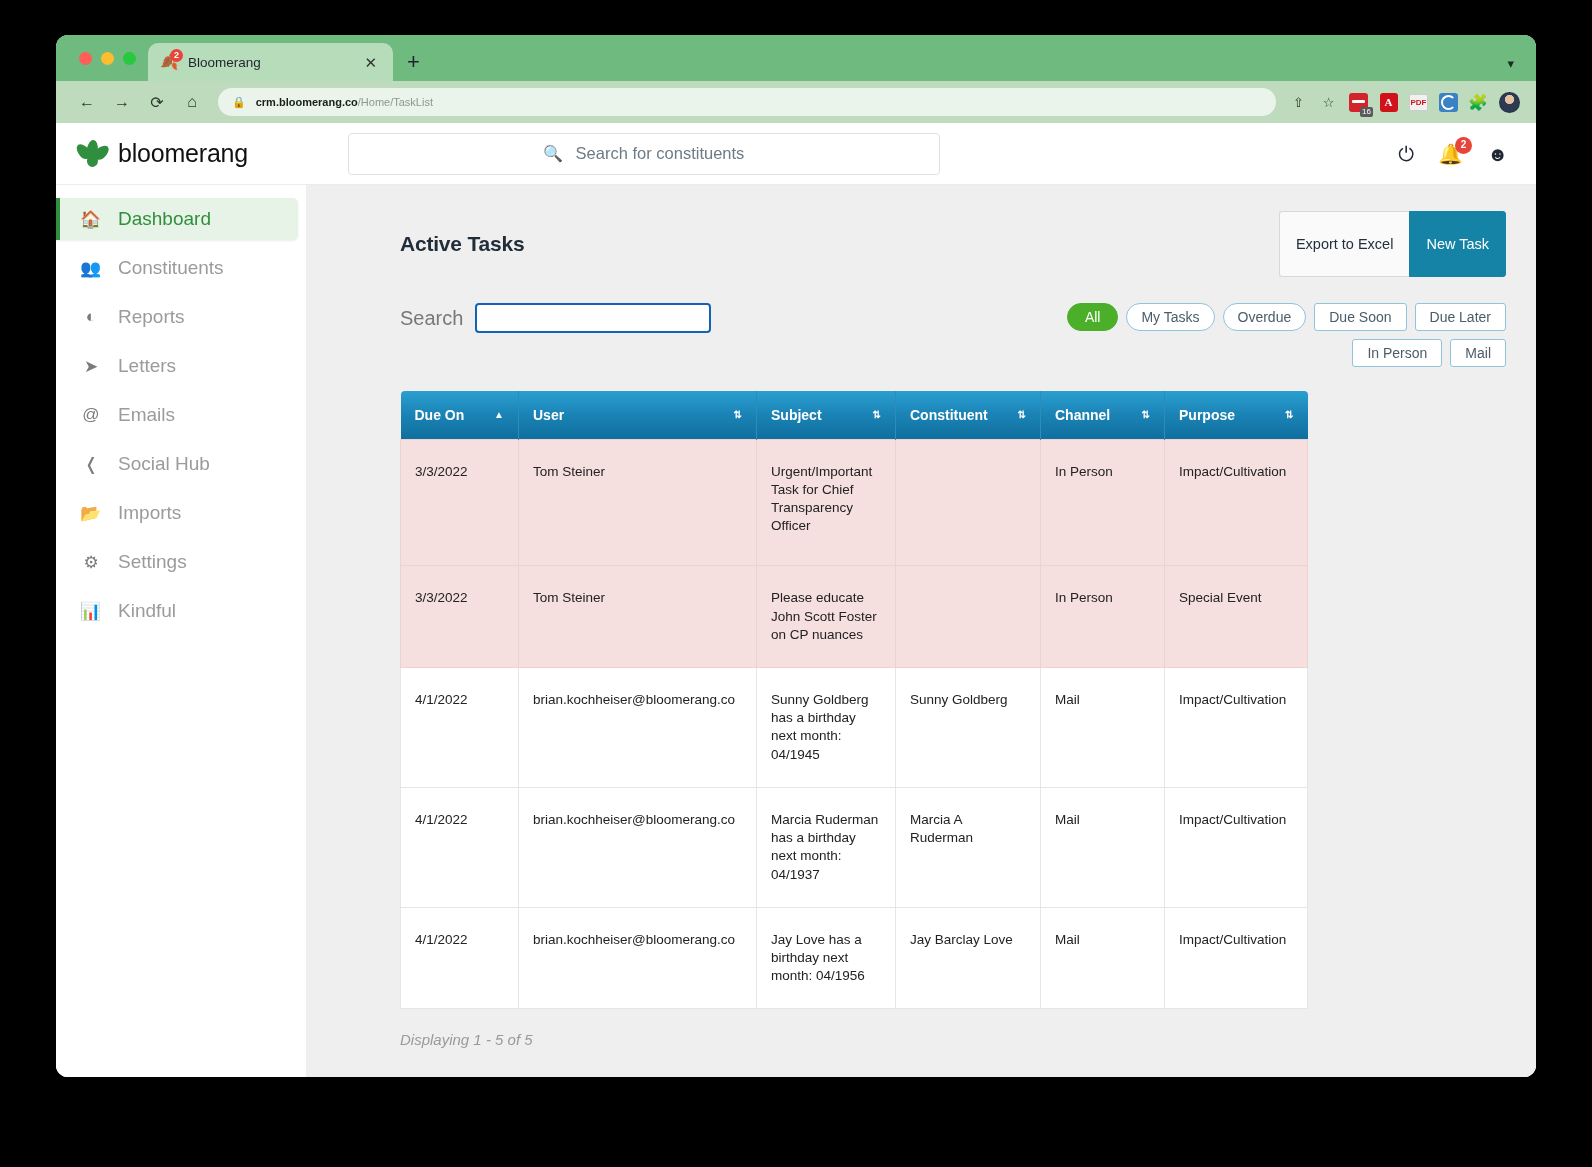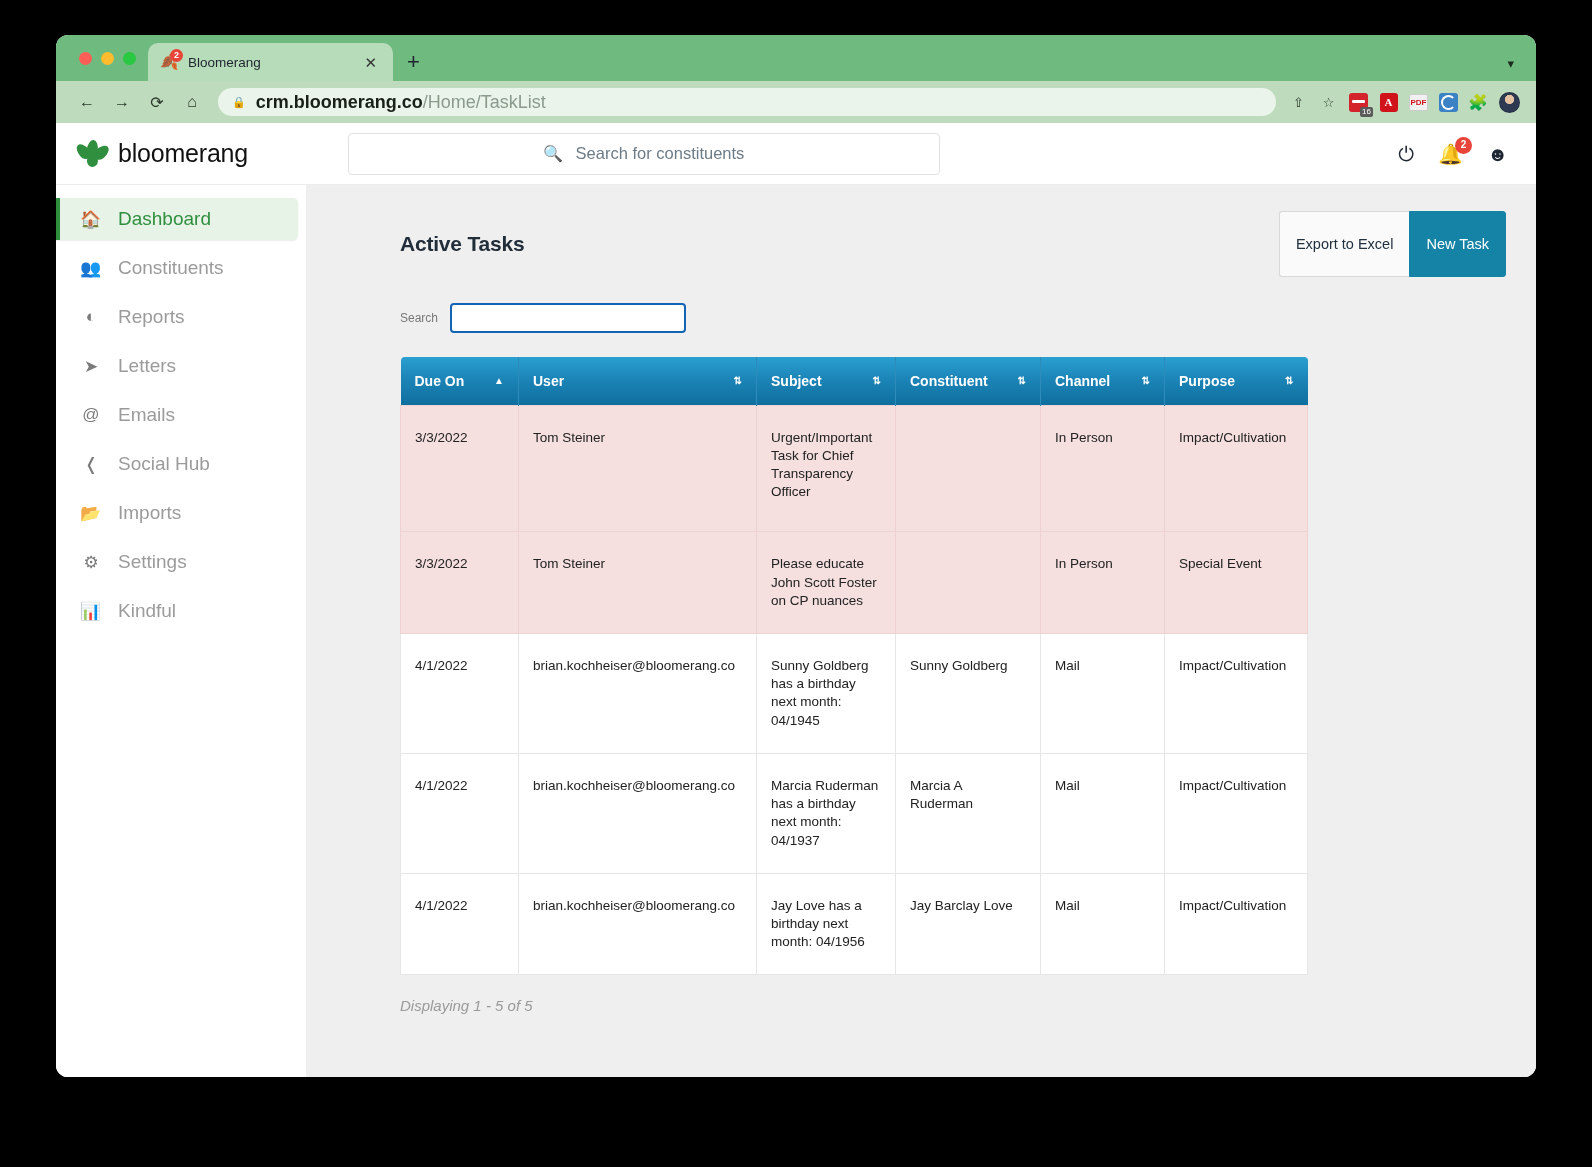--- a/index.html
+++ b/index.html
@@ -86,21 +86,21 @@
     flex: 1 1 auto;
     height: 28px;
     background: #eaf4ea;
     border-radius: 14px;
     display: flex; align-items: center;
     padding: 0 14px;
     margin: 0 8px 0 6px;
     min-width: 0;
   }
   .lock { font-size: 11px; color:#46544a; margin-right: 10px; }
-  .url { font-size: 18px; color:#8b9a8c; white-space: nowrap; overflow: hidden; }
+  .url { font-size: 11px; color:#8b9a8c; white-space: nowrap; overflow: hidden; }
   .url b { color:#182018; font-weight: 700; }
   .tb-icons { display: flex; align-items: center; gap: 11px; }
   .tb-ico { width: 19px; height: 19px; display:flex; align-items:center; justify-content:center;
             font-size: 13px; color:#2c3a2c; position: relative; }
   .ext-red { background:#d3242c; border-radius:3px; width:19px;height:19px; }
   .ext-red::after { content:""; position:absolute; left:3px; top:7px; width:13px; height:3px;
                     background:#fff; border-radius:1px; }
   .ext-badge16 { position:absolute; right:-5px; bottom:-5px; background:#5a5a5a; color:#fff;
                  font-size:8px; border-radius:2px; padding:0 2px; line-height:10px;}
   .ext-pdf { background:#d0131b; border-radius:3px; width:18px;height:19px; color:#fff;
@@ -185,21 +185,21 @@
     padding: 24px 16px; font-size: 14.5px; color:#22313f;
   }
   .btn-newtask {
     background:#1583a5; color:#fff;
     border: 1px solid #1583a5; border-radius: 0 3px 3px 0;
     padding: 8px 16px; font-size: 14.5px;
   }
 
   .filters-row { display:flex; align-items:flex-start; margin-top: 26px; }
   .search-group { display:flex; align-items:center; gap: 12px; }
-  .search-label { font-size: 12px; color:#787878; }
+  .search-label { font-size: 20px; color:#787878; }
   .search-input {
     width: 236px; height: 30px;
     border: 2px solid #1363b5; border-radius: 4px;
     background:#fff; font-size: 14px; padding: 0 6px;
     outline: none; color:#222;
     font-family: "Liberation Sans", sans-serif;
   }
 
   .chips { margin-left:auto; display:flex; flex-direction: column; align-items: flex-end; gap: 8px; }
   .chiprow { display:flex; gap: 8px; }
@@ -370,20 +370,33 @@
             <button class="btn-newtask">New Task</button>
           </div>
         </div>
 
         <div class="filters-row">
           <div class="search-group">
             <label class="search-label">Search</label>
             <input class="search-input" type="text" value="" style="">
           </div>
 
+          <div class="chips">
+            <div class="chiprow">
+              <button class="chip on">All</button>
+              <button class="chip">My Tasks</button>
+              <button class="chip">Overdue</button>
+              <button class="chip sq">Due Soon</button>
+              <button class="chip sq">Due Later</button>
+            </div>
+            <div class="chiprow">
+              <button class="chip sq">In Person</button>
+              <button class="chip sq">Mail</button>
+            </div>
+          </div>
         </div>
 
         <div class="tablewrap">
           <table>
             <colgroup>
               <col class="col-due">
                 <col class="col-user">
                 <col class="col-subj">
               <col class="col-con">
                 <col class="col-chan">

